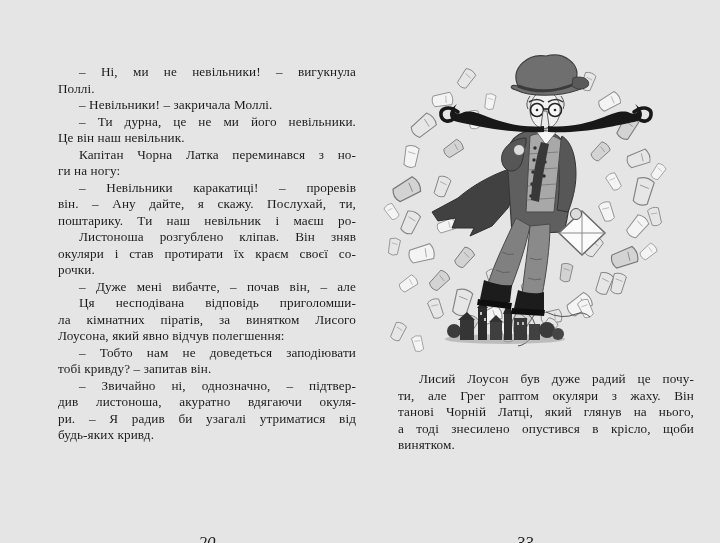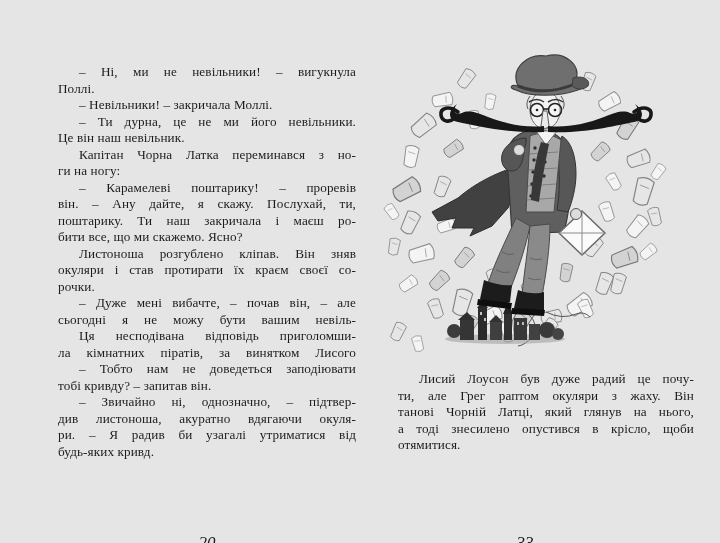--- a/index.html
+++ b/index.html
@@ -29,31 +29,30 @@
 <div class="spread">
 
   <div class="textblock leftpg">
     <div class="line first">– Ні, ми не невільники! – вигукнула</div>
     <div class="line endl">Поллі.</div>
     <div class="line first endl">– Невільники! – закричала Моллі.</div>
     <div class="line first">– Ти дурна, це не ми його невільники.</div>
     <div class="line endl">Це він наш невільник.</div>
     <div class="line first">Капітан Чорна Латка переминався з но-</div>
     <div class="line endl">ги на ногу:</div>
-    <div class="line first">– Карамелеві поштарику! – проревів</div>
+    <div class="line first">– Невільники каракатиці! – проревів</div>
     <div class="line">він. – Ану дайте, я скажу. Послухай, ти,</div>
-    <div class="line">поштарику. Ти наш закричала і маєш ро-</div>
-    <div class="line endl">бити все, що ми скажемо. Ясно?</div>
+    <div class="line">поштарику. Ти наш невільник і маєш ро-</div>
     <div class="line first">Листоноша розгублено кліпав. Він зняв</div>
     <div class="line">окуляри і став протирати їх краєм своєї со-</div>
     <div class="line endl">рочки.</div>
     <div class="line first">– Дуже мені вибачте, – почав він, – але</div>
-    <div class="line">сьогодні я не можу бути вашим невіль-</div>
     <div class="line first">Ця несподівана відповідь приголомши-</div>
     <div class="line">ла кімнатних піратів, за винятком Лисого</div>
+    <div class="line endl">Лоусона, який явно відчув полегшення:</div>
     <div class="line first">– Тобто нам не доведеться заподіювати</div>
     <div class="line endl">тобі кривду? – запитав він.</div>
     <div class="line first">– Звичайно ні, однозначно, – підтвер-</div>
     <div class="line">див листоноша, акуратно вдягаючи окуля-</div>
     <div class="line">ри. – Я радив би узагалі утриматися від</div>
     <div class="line endl">будь-яких кривд.</div>
   </div>
 
   <div class="illustration" aria-label="Postman with a huge curled black moustache, crumpled cap and round glasses floating in a whirl of flying letters above a tiny town, holding an envelope">
     <svg viewBox="0 0 292 340" xmlns="http://www.w3.org/2000/svg">
@@ -210,19 +209,19 @@
         </g>
       </g>
     </svg>
   </div>
 
   <div class="textblock rightpg">
     <div class="line first">Лисий Лоусон був дуже радий це почу-</div>
     <div class="line">ти, але Грег раптом окуляри з жаху. Він</div>
     <div class="line">танові Чорній Латці, який глянув на нього,</div>
     <div class="line">а тоді знесилено опустився в крісло, щоби</div>
-    <div class="line endl">отямитися.</div>
+    <div class="line endl">винятком.</div>
   </div>
 
   <div class="pagenum l">20</div>
   <div class="pagenum r">33</div>
 
 </div>
 
 </body></html>

